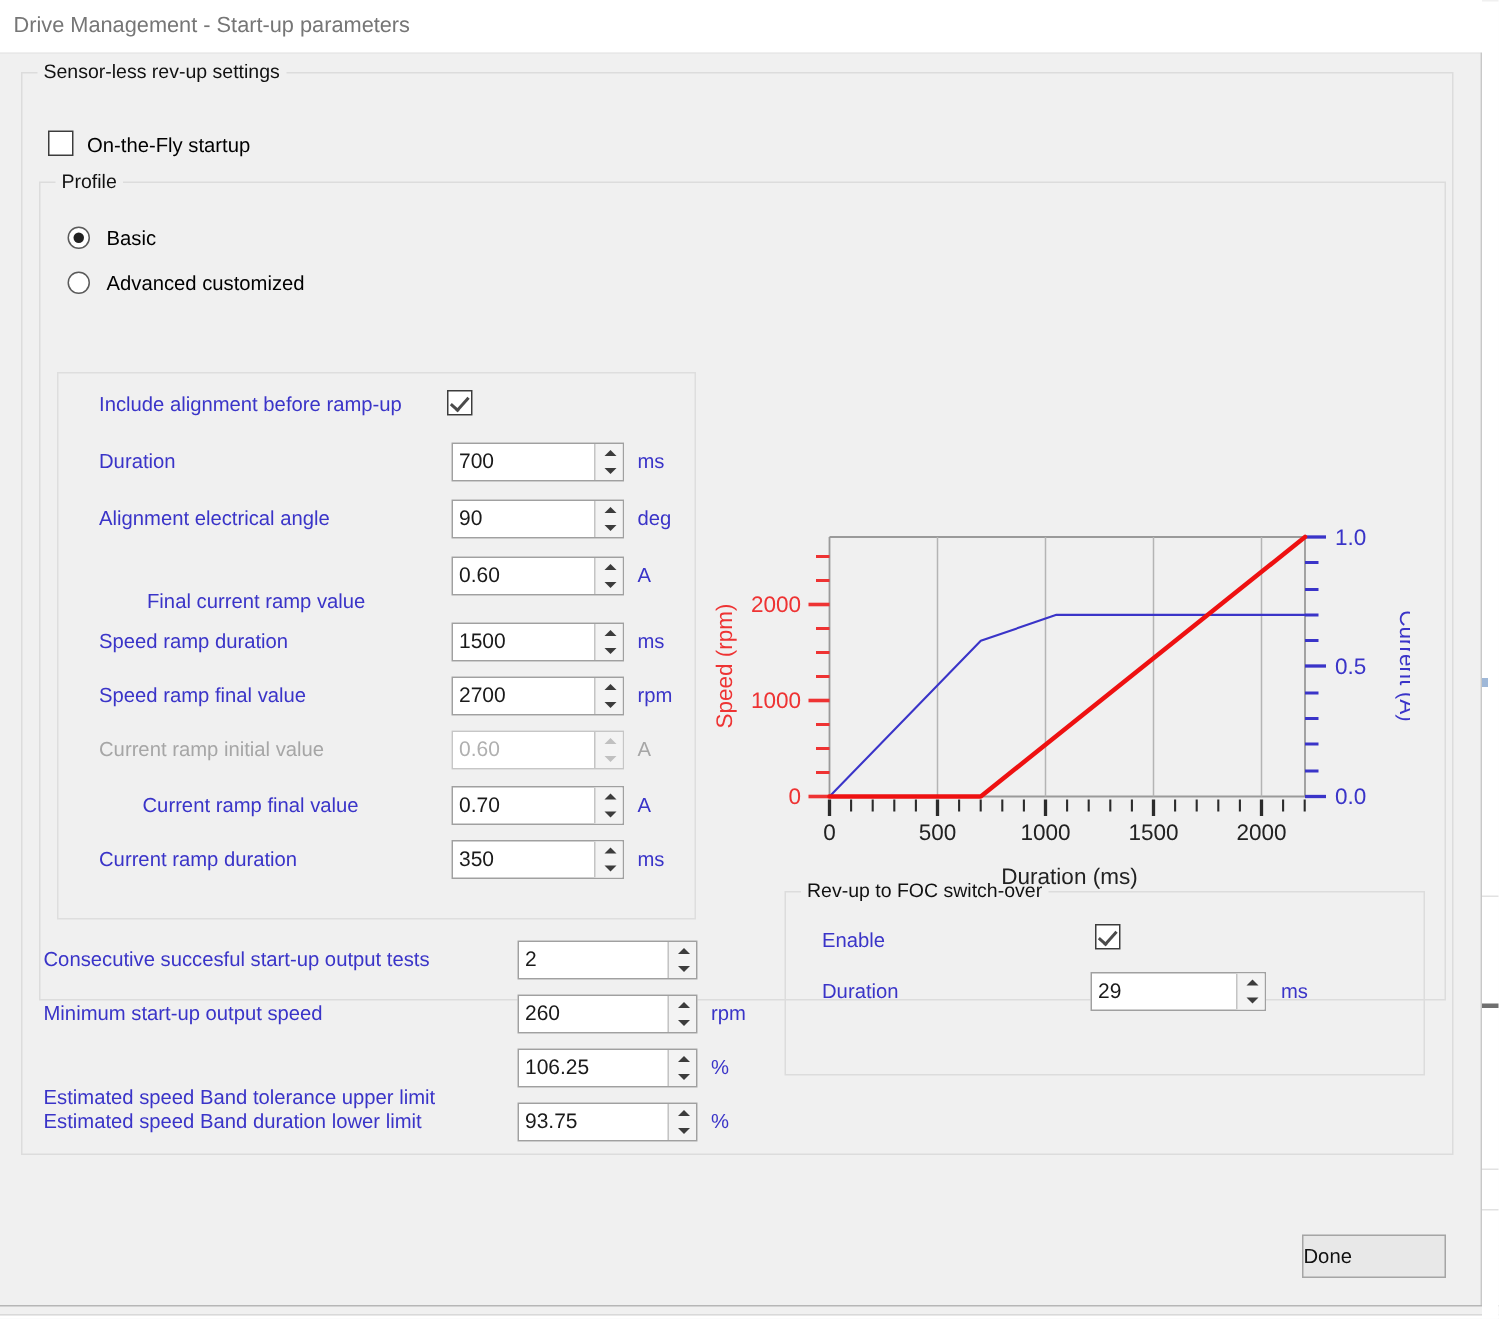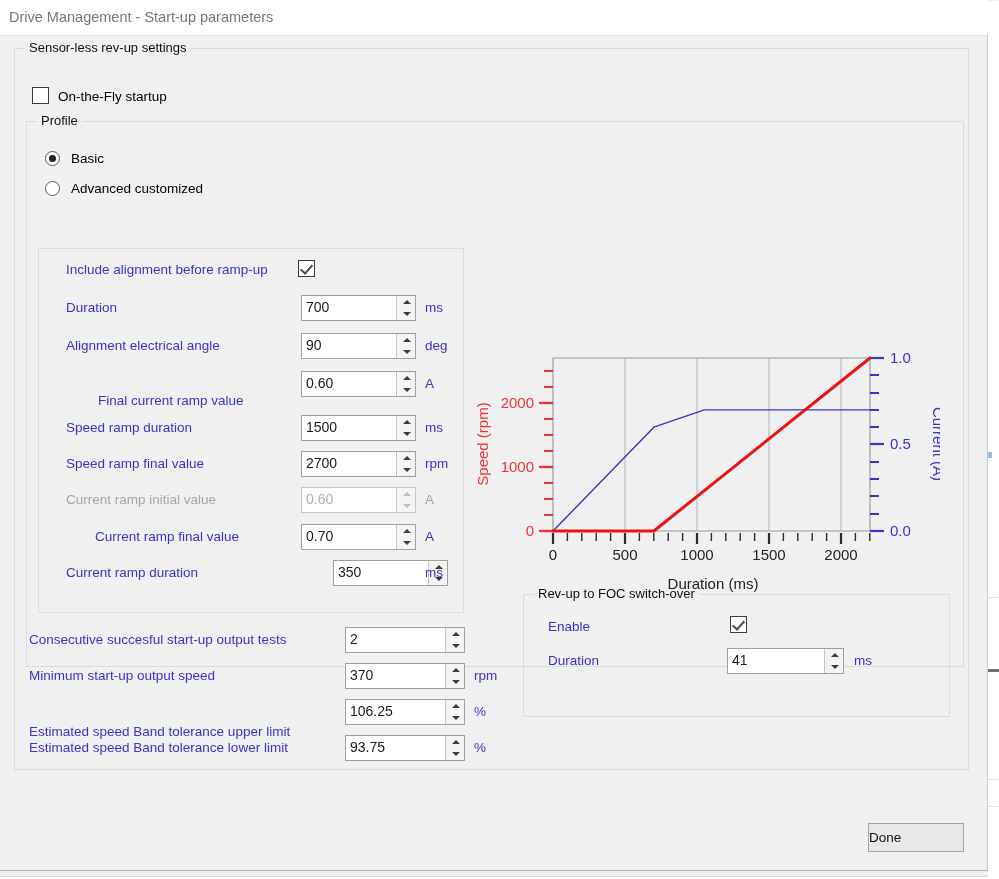--- a/index.html
+++ b/index.html
@@ -263,21 +263,21 @@
           <div class="spin" style="left:262px;top:275px;width:115px;">
             <div class="val">0.70</div>
             <div class="btns">
               <div class="up"></div>
               <div class="dn"></div>
             </div>
           </div>
           <div class="unit" style="left:386px;top:280px;">A</div>
 
           <div class="flabel" style="left:27px;top:316px;">Current ramp duration</div>
-          <div class="spin" style="left:262px;top:311px;width:115px;margin-left:32px;">
+          <div class="spin" style="left:262px;top:311px;width:115px;">
             <div class="val">350</div>
             <div class="btns">
               <div class="up"></div>
               <div class="dn"></div>
             </div>
           </div>
           <div class="unit" style="left:386px;top:316px;">ms</div>
 
         </div>
 
@@ -288,57 +288,57 @@
         <div class="val">2</div>
         <div class="btns">
           <div class="up"></div>
           <div class="dn"></div>
         </div>
       </div>
       <div class="unit" style="left:459px;top:583px;"></div>
 
       <div class="flabel" style="left:14px;top:619px;">Minimum start-up output speed</div>
       <div class="spin" style="left:330px;top:614px;width:120px;">
-        <div class="val">370</div>
+        <div class="val">260</div>
         <div class="btns">
           <div class="up"></div>
           <div class="dn"></div>
         </div>
       </div>
       <div class="unit" style="left:459px;top:619px;">rpm</div>
 
       <div class="flabel" style="left:14px;top:655px;margin-top:20px;">Estimated speed Band tolerance upper limit</div>
       <div class="spin" style="left:330px;top:650px;width:120px;">
         <div class="val">106.25</div>
         <div class="btns">
           <div class="up"></div>
           <div class="dn"></div>
         </div>
       </div>
       <div class="unit" style="left:459px;top:655px;">%</div>
 
-      <div class="flabel" style="left:14px;top:691px;">Estimated speed Band tolerance lower limit</div>
+      <div class="flabel" style="left:14px;top:691px;">Estimated speed Band duration lower limit</div>
       <div class="spin" style="left:330px;top:686px;width:120px;">
         <div class="val">93.75</div>
         <div class="btns">
           <div class="up"></div>
           <div class="dn"></div>
         </div>
       </div>
       <div class="unit" style="left:459px;top:691px;">%</div>
 
       <div class="groupbox" style="left:508px;top:545px;width:427px;height:123px;">
         <div class="gblabel">Rev-up to FOC switch-over</div>
 
         <div class="flabel" style="left:24px;top:24px;">Enable</div>
         <div class="cbox checked" style="left:206px;top:21px;"></div>
 
         <div class="flabel" style="left:24px;top:58px;">Duration</div>
         <div class="spin" style="left:203px;top:53px;width:117px;">
-          <div class="val">41</div>
+          <div class="val">29</div>
           <div class="btns">
             <div class="up"></div>
             <div class="dn"></div>
           </div>
         </div>
         <div class="unit" style="left:330px;top:58px;">ms</div>
       </div>
 
     </div>
 

